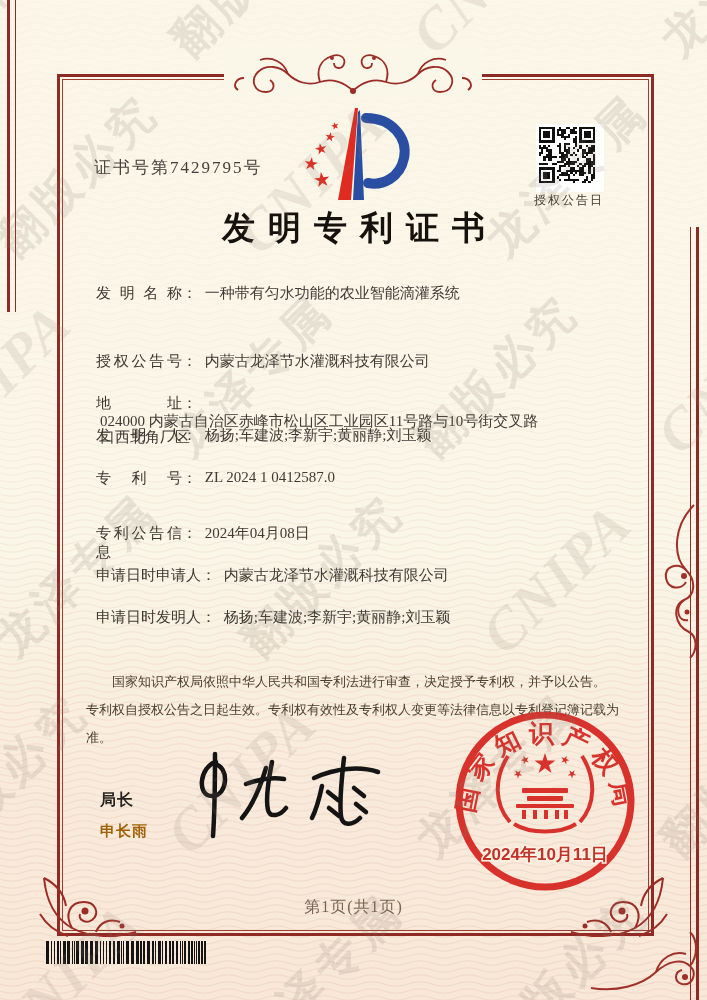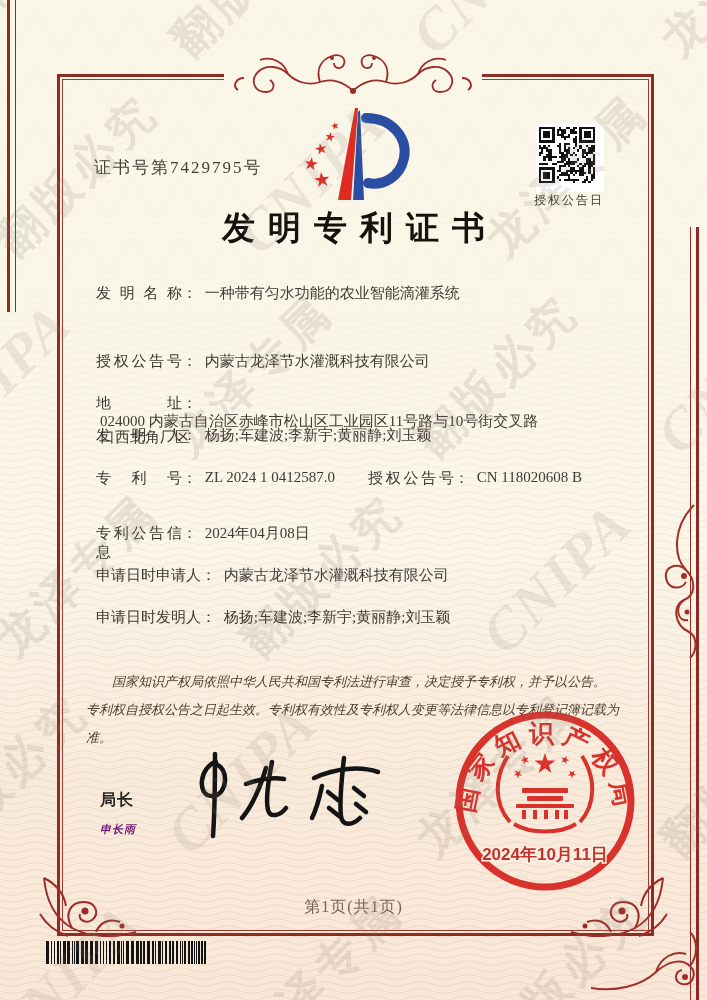--- a/index.html
+++ b/index.html
@@ -38,26 +38,26 @@
   #title{left:0;top:206px;width:707px;text-align:center;font-size:33px;font-weight:bold;
          letter-spacing:13px;padding-left:13px;box-sizing:border-box;color:#15120e;}
   .frow{left:96px;width:545px;font-size:15px;color:#3f3a33;}
   .flabel{display:inline-block;vertical-align:top;color:#3c372f;}
   .j{width:86px;text-align:justify;text-align-last:justify;}
   .colon{display:inline-block;vertical-align:top;color:#3c372f;}
   .fval{display:inline-block;vertical-align:top;margin-left:4px;color:#3f3a33;}
   .wrapval{width:446px;line-height:16px;}
   .rgroup{position:absolute;left:272px;top:0;white-space:nowrap;}
   #declaration{left:86px;top:668px;width:556px;z-index:5;font-size:13px;line-height:28px;
-      font-style:italic;color:#4a3e2d;}
+      color:#4a3e2d;}
   #declaration .ind{text-indent:2em;}
   #signer-title{left:100px;top:790px;font-size:16px;font-weight:bold;color:#2a2622;
       font-family:"Liberation Sans",sans-serif;letter-spacing:1px;}
-  #signer-name{left:100px;top:822px;font-size:11px;font-weight:bold;color:#701a75;
-      font-family:"Liberation Sans",sans-serif;letter-spacing:1px;font-style:italic;}
+  #signer-name{left:100px;top:822px;font-size:15px;font-weight:bold;color:#a16207;
+      font-family:"Liberation Sans",sans-serif;letter-spacing:1px;}
   #signature{left:188px;top:750px;z-index:6;}
   #seal{left:452px;top:708px;z-index:7;opacity:.93;}
   #page-footer{left:0;top:897px;width:707px;text-align:center;font-size:16px;color:#776652;letter-spacing:1px;z-index:5;}
   #barcode{left:46px;top:941px;width:190px;height:23px;z-index:5;font-size:0;}
   #barcode i{display:inline-block;height:23px;background:#141414;}
 </style>
 </head>
 <body>
 
 <div id="wave-layer">
@@ -533,24 +533,20 @@
   <span class="flabel j">地址</span><span class="colon">：</span>
   <span class="fval wrapval">024000 内蒙古自治区赤峰市松山区工业园区11号路与10号街交叉路口西北角厂区</span>
 </div>
 <div class="abs frow" style="top:426px">
   <span class="flabel j">发明人</span><span class="colon">：</span>
   <span class="fval">杨扬;车建波;李新宇;黄丽静;刘玉颖</span>
 </div>
 <div class="abs frow" style="top:469px">
   <span class="flabel j">专利号</span><span class="colon">：</span>
   <span class="fval">ZL 2024 1 0412587.0</span>
-  <span class="rgroup">
-    <span class="flabel j">授权公告号</span><span class="colon">：</span>
-    <span class="fval">CN 118020608 B</span>
-  </span>
 </div>
 <div class="abs frow" style="top:524px">
   <span class="flabel j">专利公告信息</span><span class="colon">：</span>
   <span class="fval">2024年04月08日</span>
 </div>
 <div class="abs frow" style="top:566px">
   <span class="flabel">申请日时申请人</span><span class="colon">：</span>
   <span class="fval">内蒙古龙泽节水灌溉科技有限公司</span>
 </div>
 <div class="abs frow" style="top:608px">

